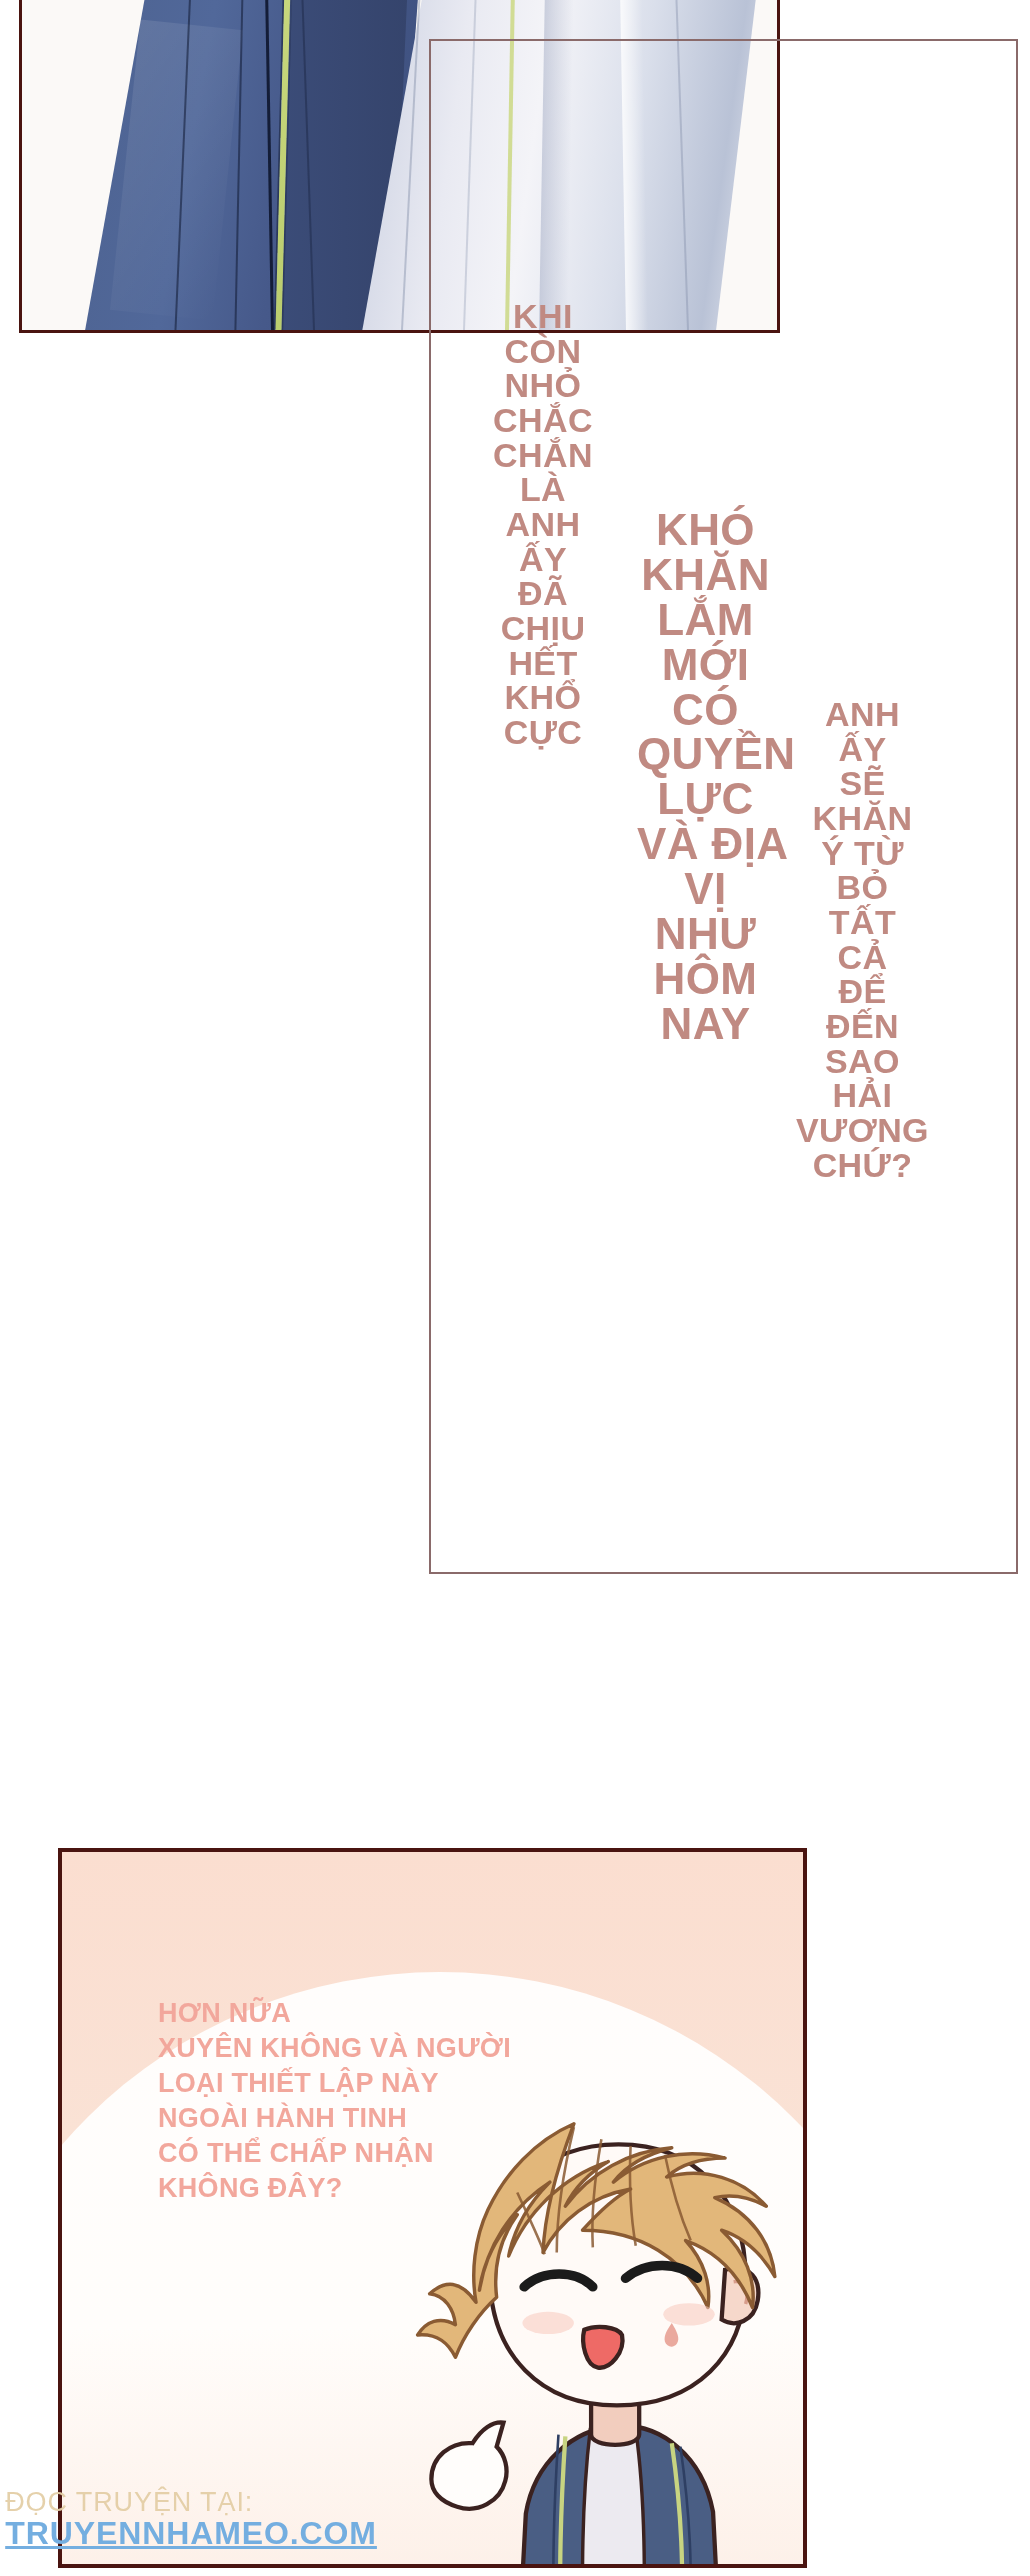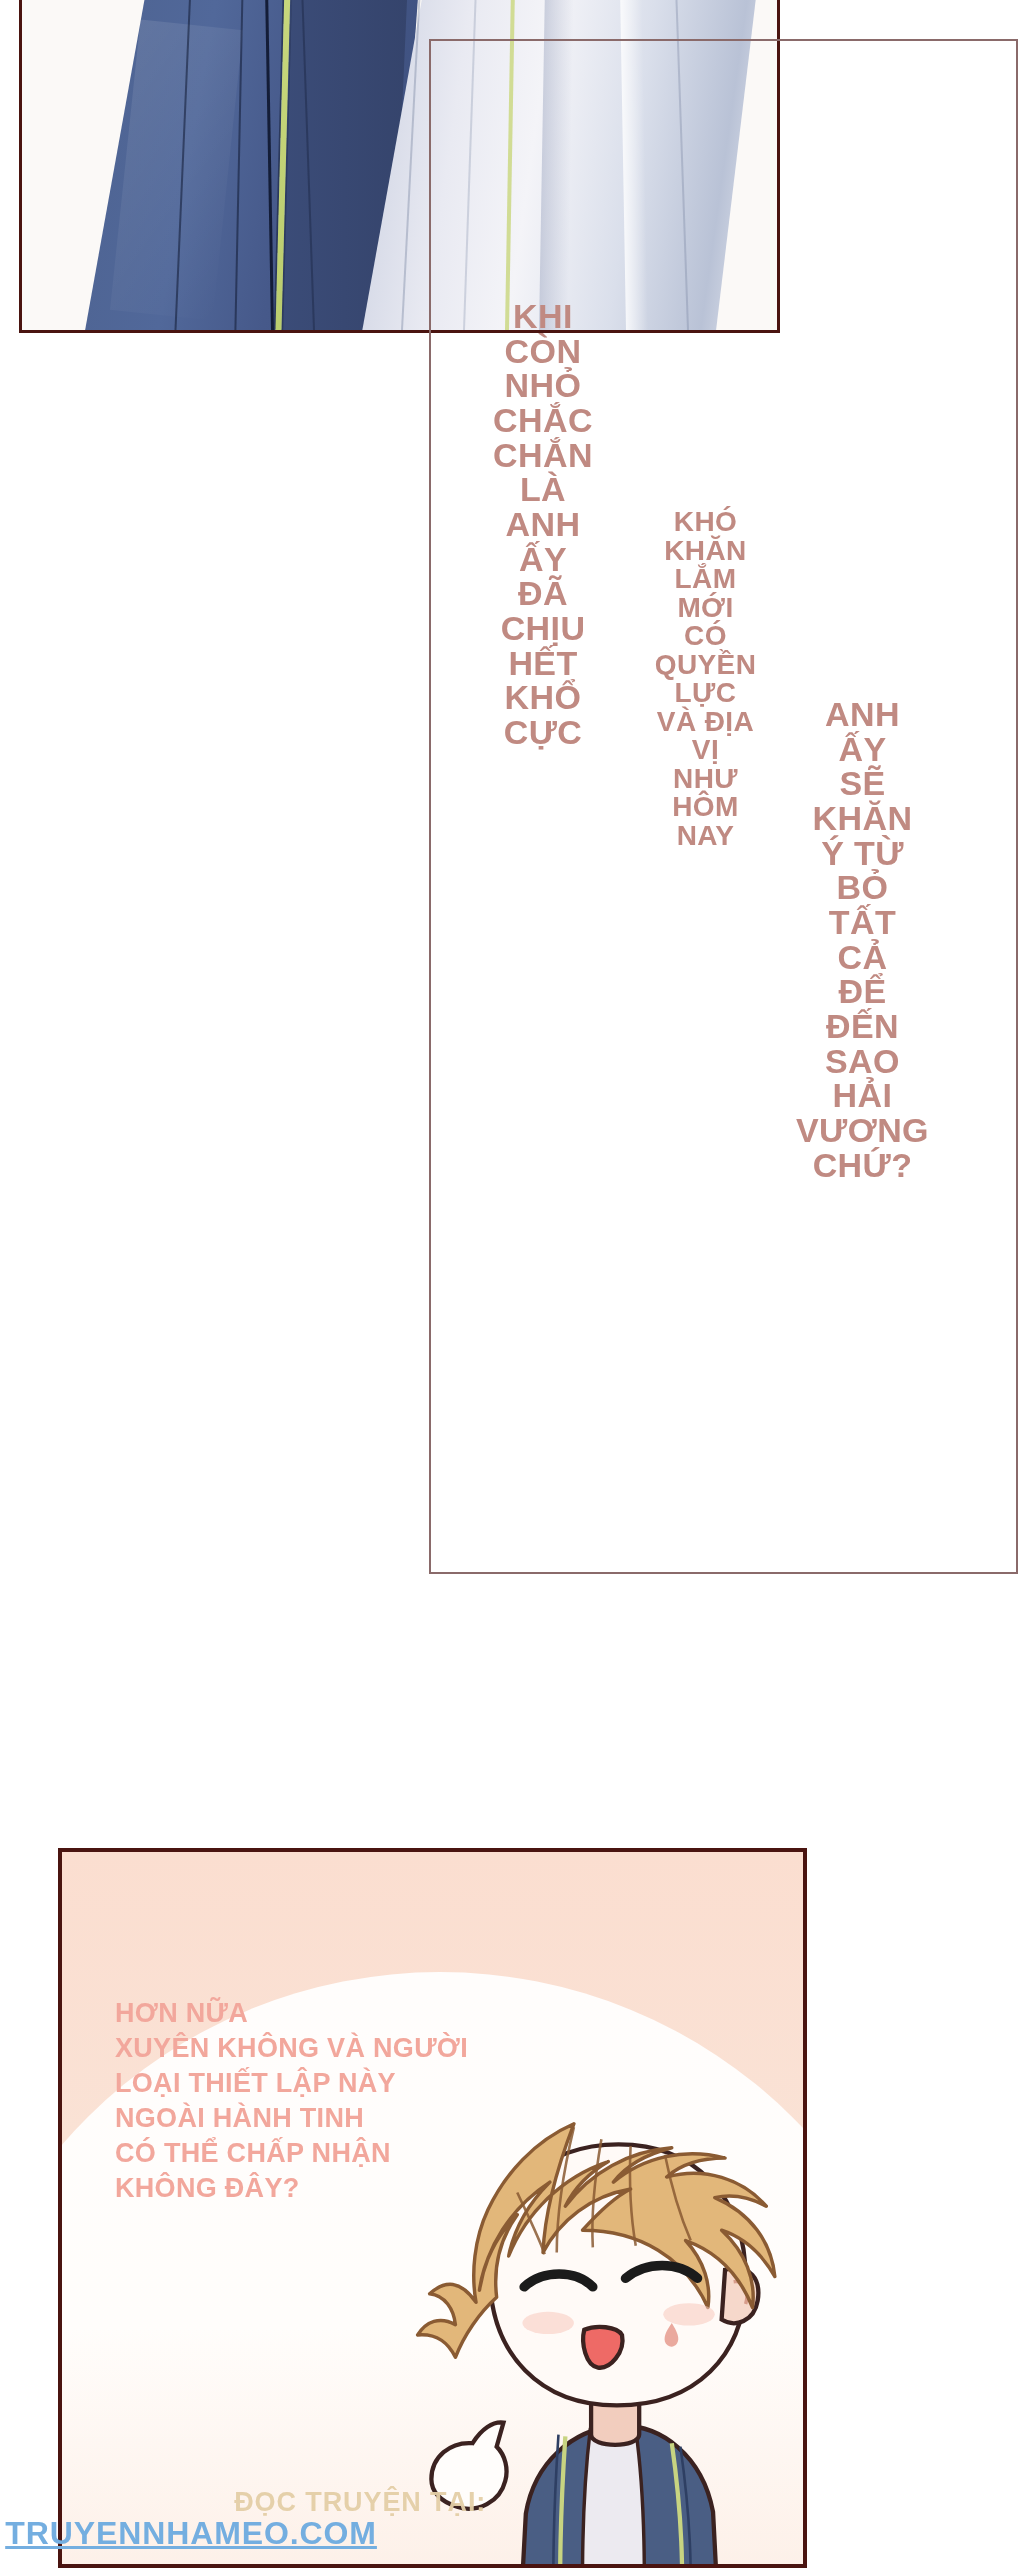--- a/index.html
+++ b/index.html
@@ -100,21 +100,21 @@
     position:absolute;
     text-align:center;
     color:#c08a82;
     font-weight:700;
     letter-spacing:0.4px;
     line-height:1.02;
     white-space:nowrap;
   }
   .vcol span{display:block;}
   .col-a{ left:483px; top:299px; width:120px; font-size:34px; }
-  .col-b{ left:637px; top:508px; width:137px; font-size:28px; }
+  .col-b{ left:637px; top:508px; width:137px; font-size:44px; }
   .col-c{ left:781px; top:697px; width:163px; font-size:34px; }
 
   
   .panel3{
     position:absolute;
     left:58px; top:1848px;
     width:749px; height:720px;
     border:4.3px solid #4a1410;
     box-sizing:border-box;
     background:linear-gradient(180deg,#fbded0 0%,#fae2d5 40%,#f8e0d2 100%);
@@ -130,40 +130,40 @@
   .p3-text{
     position:absolute;
     left:53px; top:144px;
     color:#f2a79c;
     font-size:27px;
     font-weight:700;
     line-height:1.30;
     letter-spacing:0.3px;
     white-space:nowrap;
   }
-  .p3-text span{display:block;}
+  .p3-text span{display:block;margin-left:43px;}
 
   
   .chibi{
     position:absolute;
     left:352px; top:258px;
     width:404px; height:468px;
   }
   .chibi svg{display:block;width:100%;height:100%;}
 
   
   .wm{
     position:absolute;
     left:5.2px; top:2488px;
     width:481px;
     line-height:1.06;
   }
   .wm .l1{
-    font-size:27px; font-weight:700; letter-spacing:0.9px;
-    color:#e4cfa7; opacity:.95;text-align:right;
+    font-size:27px; font-weight:400; letter-spacing:0.9px;
+    color:#e4cfa7; opacity:.95;
   }
   .wm .l2{
     font-size:32px; font-weight:700; letter-spacing:0.9px;
     color:#74aee0;
     text-decoration:underline;
   }
 </style>
 </head>
 <body>
 

